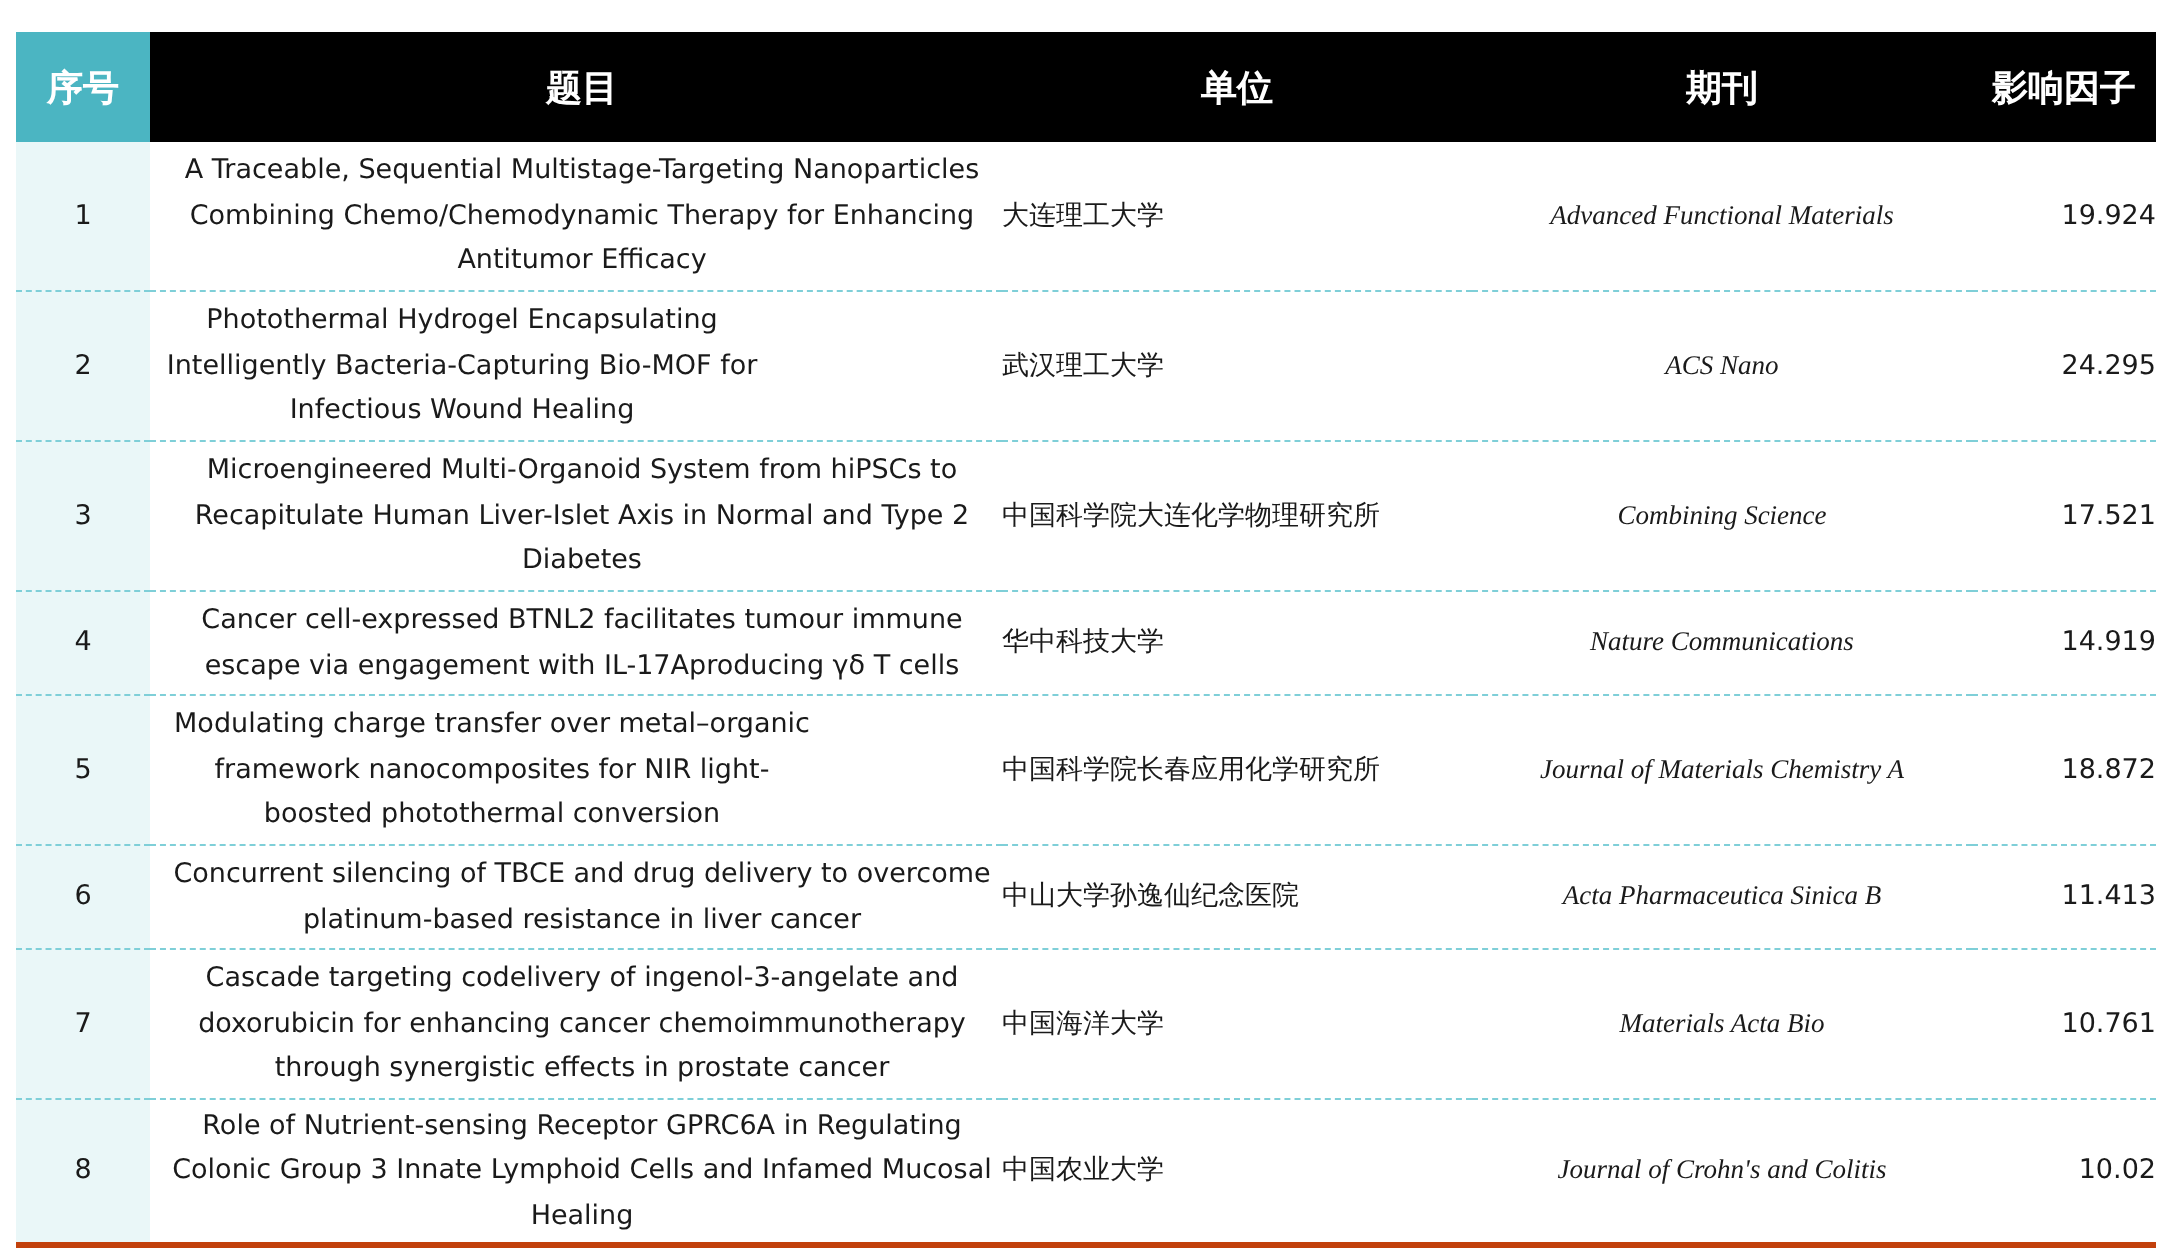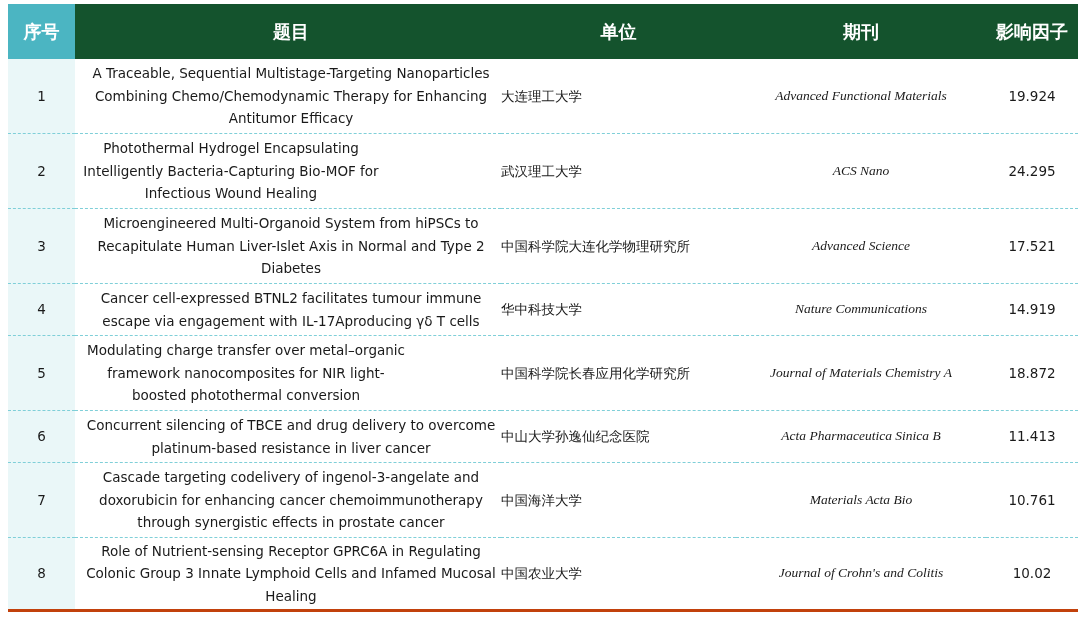--- a/index.html
+++ b/index.html
@@ -1,26 +1,26 @@
 <!DOCTYPE html>
 <html><head>
 <meta charset="utf-8">
 <style>
   html, body { margin: 0; padding: 0; background: #ffffff; }
   body { width: 1080px; height: 626px; position: relative; overflow: hidden;
          font-family: "DejaVu Sans", "Liberation Sans", sans-serif; color: #1a1a1a; }
-  .tbl { position: absolute; left: 8px; top: 4px; width: 1064px; border-collapse: collapse; table-layout: fixed; }
-  .tbl th { background: #14532d; color: #ffffff; font-weight: bold; font-size: 18px; height: 55px; padding: 0; text-align: center; }
+  .tbl { position: absolute; left: 8px; top: 16px; width: 1064px; border-collapse: collapse; table-layout: fixed; }
+  .tbl th { background: #000000; color: #ffffff; font-weight: bold; font-size: 18px; height: 55px; padding: 0; text-align: center; }
   .tbl td { font-size: 13.5px; line-height: 22.5px; padding: 0; vertical-align: middle; border-bottom: 1px dashed #7fcfd8; }
   .tbl tr:last-child td { border-bottom: 3px solid #c2410c; }
   .c-no { width: 67px; text-align: center; background: #eaf7f8; }
   .c-title { width: 420px; text-align: center; padding-left: 6px !important; }
   .c-unit { width: 235px; }
   .c-journal { width: 250px; text-align: center; font-style: italic; font-family: Liberation Serif, serif; }
-  .c-if { width: 92px; text-align: center; }
+  .c-if { width: 92px; text-align: right; }
   .r3 td { height: 74px; }
   .r2 td { height: 51px; }
   .r8 td { height: 71px; }
 </style>
 </head>
 <body>
 
 <table class="tbl">
   <thead>
     <tr>
@@ -45,21 +45,21 @@
           <span style="display:block;width:300px">Photothermal Hydrogel Encapsulating Intelligently Bacteria-Capturing Bio-MOF for Infectious Wound Healing</span>
         </td>
       <td class="c-unit">武汉理工大学</td>
       <td class="c-journal">ACS Nano</td>
       <td class="c-if">24.295</td>
     </tr>
     <tr class="r3">
       <td class="c-no">3</td>
       <td class="c-title">Microengineered Multi-Organoid System from hiPSCs to Recapitulate Human Liver-Islet Axis in Normal and Type 2 Diabetes</td>
       <td class="c-unit">中国科学院大连化学物理研究所</td>
-      <td class="c-journal">Advanced Science</td>
+      <td class="c-journal">Combining Science</td>
       <td class="c-if">17.521</td>
     </tr>
     <tr class="r2">
       <td class="c-no">4</td>
       <td class="c-title">Cancer cell-expressed BTNL2 facilitates tumour immune escape via engagement with IL-17Aproducing γδ T cells</td>
       <td class="c-unit">华中科技大学</td>
       <td class="c-journal">Nature Communications</td>
       <td class="c-if">14.919</td>
     </tr>
     <tr class="r3">

